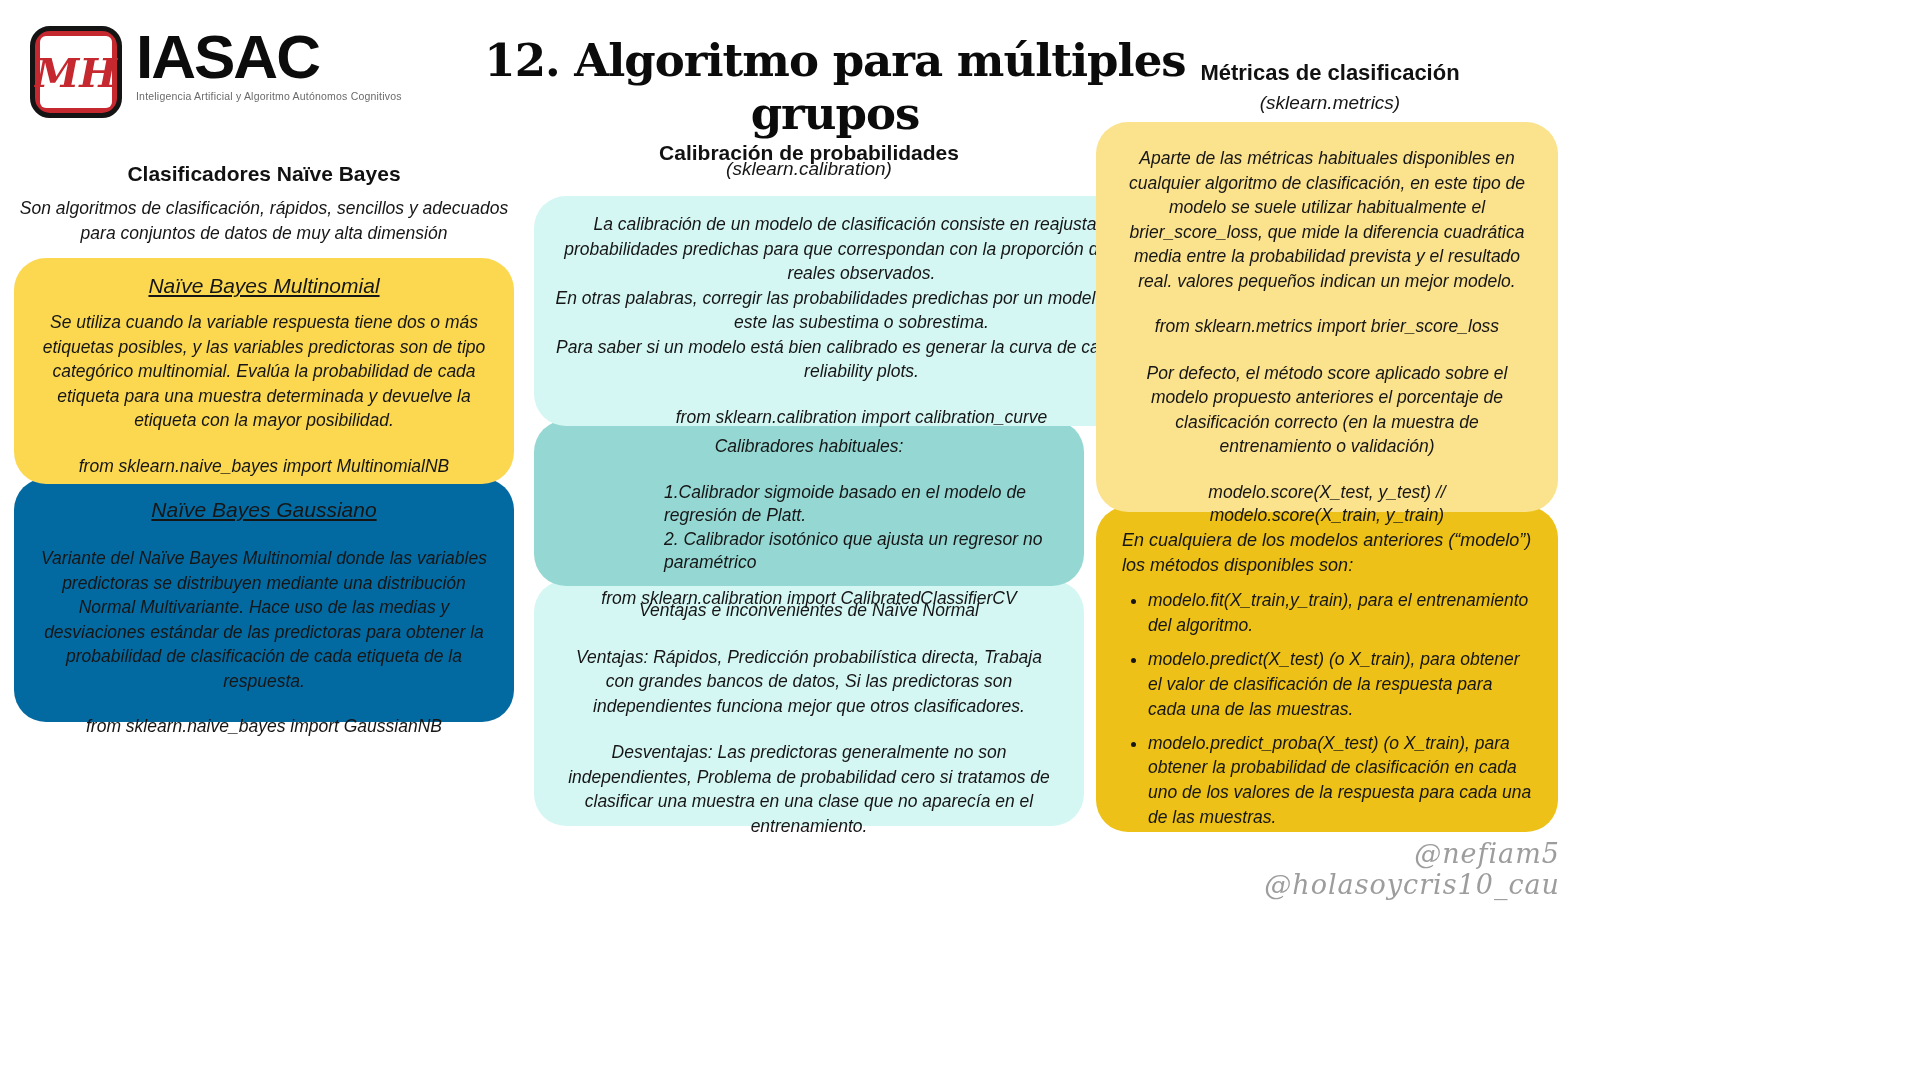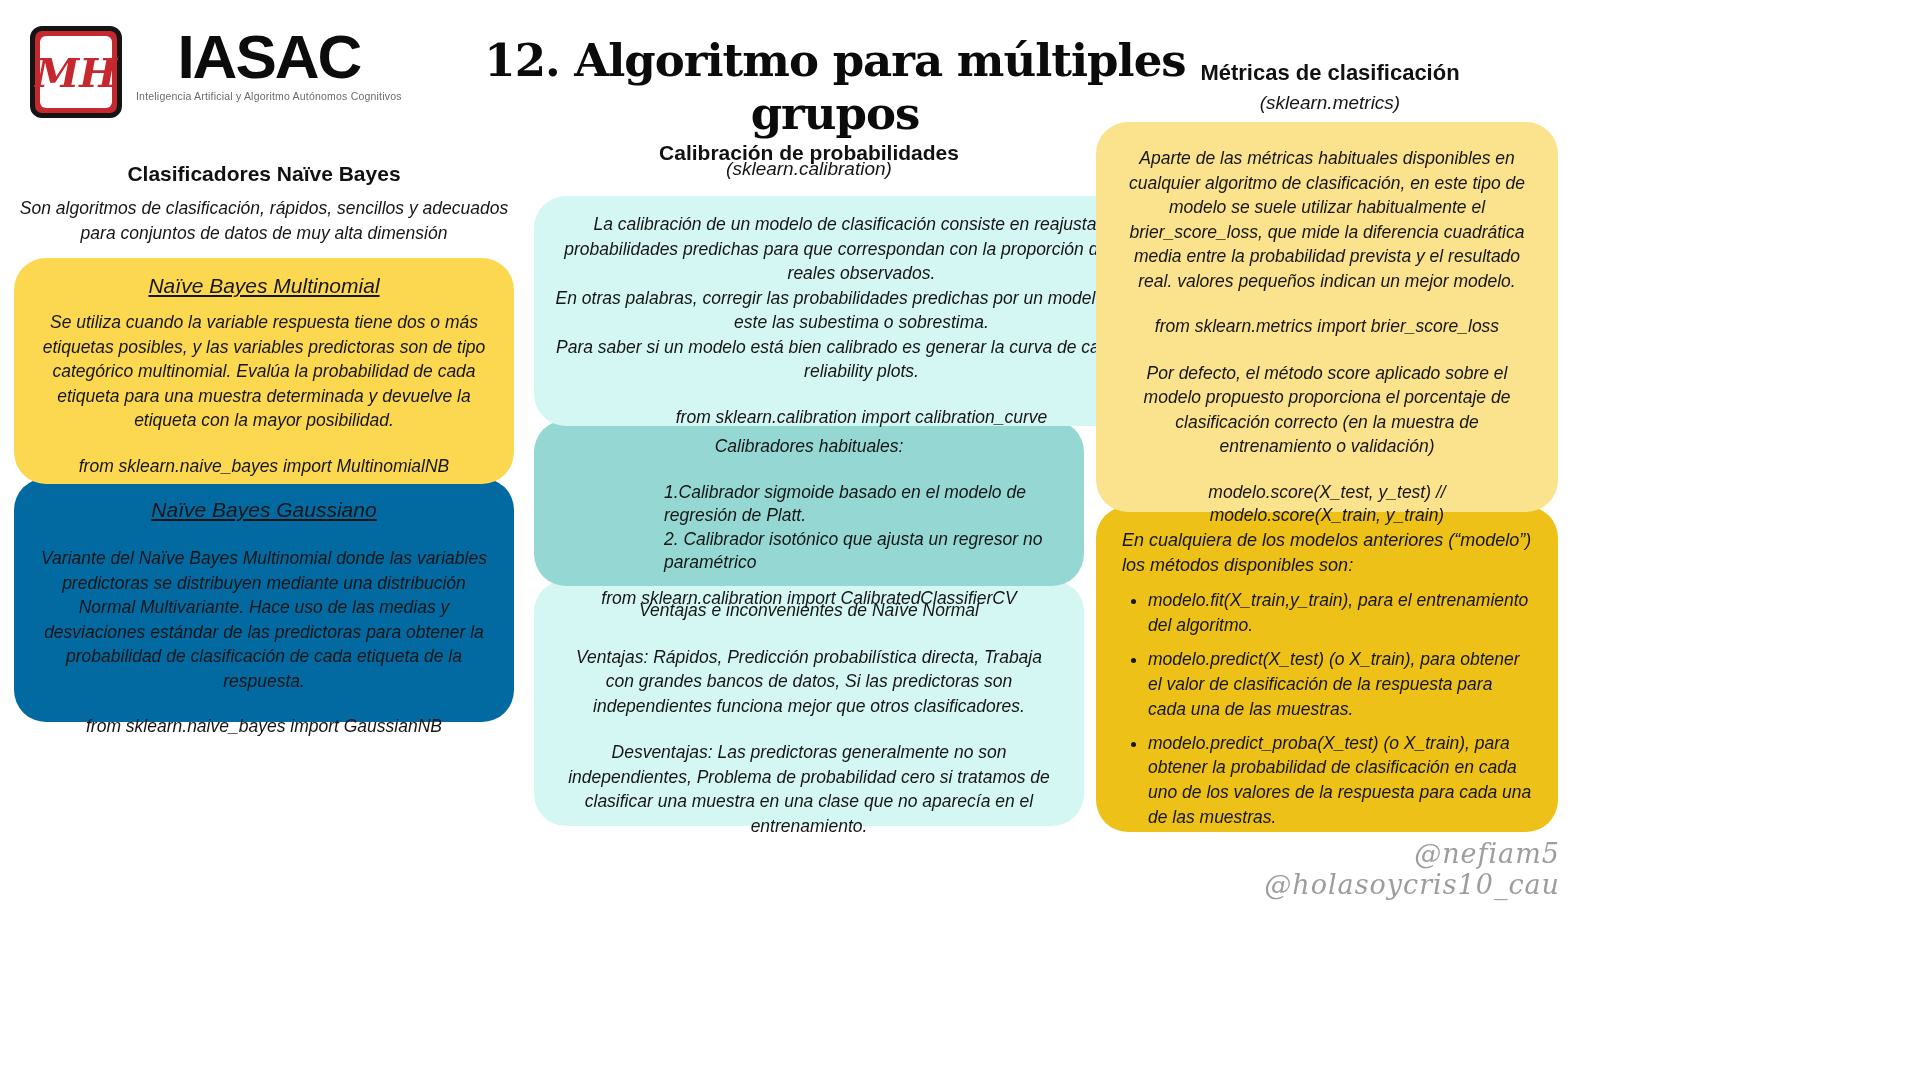--- a/index.html
+++ b/index.html
@@ -1,26 +1,26 @@
 <!DOCTYPE html>
 <html><head>
 <meta charset="utf-8">
 <style>
   html,body{margin:0;padding:0;background:#ffffff;}
   .canvas{position:relative;width:1920px;height:1080px;background:#ffffff;overflow:hidden;
           font-family:"Liberation Sans",sans-serif;color:#111;}
 
   
   .logo-block{position:absolute;left:30px;top:26px;display:flex;align-items:flex-start;}
-  .logo-icon{width:72px;height:72px;border:5px solid #141414;border-radius:12px;background:#c5282f;
+  .logo-icon{width:72px;height:72px;border:5px solid #141414;border-radius:20px;background:#c5282f;
              display:flex;align-items:center;justify-content:flex-start;padding:5px;box-sizing:content-box;}
   .logo-icon-inner{width:100%;height:100%;background:#ffffff;border-radius:6px;display:flex;
              align-items:center;justify-content:center;}
   .logo-mh{font-family:"DejaVu Serif",serif;font-style:italic;font-weight:bold;font-size:40px;color:#c5282f;}
-  .logo-text{margin-left:14px;text-align:center;}
+  .logo-text{margin-left:14px;}
   .logo-name{font-size:62px;font-weight:900;letter-spacing:-2px;line-height:0.95;color:#0c0c0c;margin-top:2px;}
   .logo-tagline{font-size:10.5px;color:#6a6a6a;margin-top:3px;letter-spacing:0.2px;}
 
   
   .main-title{position:absolute;left:420px;top:34px;width:830px;margin:0;text-align:center;
               font-family:"DejaVu Serif",serif;font-weight:bold;font-size:45px;letter-spacing:-1px;color:#0b0b0b;}
 
   
   .col-heading{position:absolute;text-align:center;font-weight:bold;color:#111;}
   .col-subheading{position:absolute;text-align:center;font-style:italic;color:#1c1c1c;}
@@ -136,21 +136,21 @@
   </section>
 
   <div class="col-heading right-heading">Métricas de clasificación</div>
   <div class="col-subheading right-subheading hand">(sklearn.metrics)</div>
 
   <section class="box box-metrics">
     <p class="body-text hand centered">Aparte de las métricas habituales disponibles en cualquier algoritmo de clasificación, en este tipo de modelo se suele utilizar habitualmente el brier_score_loss, que mide la diferencia cuadrática media entre la probabilidad prevista y el resultado real. valores pequeños indican un mejor modelo.</p>
     <div class="gap-md"></div>
     <p class="code-line hand">from sklearn.metrics import brier_score_loss</p>
     <div class="gap-md"></div>
-    <p class="body-text hand centered">Por defecto, el método score aplicado sobre el modelo propuesto proporciona el porcentaje de clasificación correcto (en la muestra de entrenamiento o validación)</p>
+    <p class="body-text hand centered">Por defecto, el método score aplicado sobre el modelo propuesto anteriores el porcentaje de clasificación correcto (en la muestra de entrenamiento o validación)</p>
     <div class="gap-md"></div>
     <p class="code-line hand">modelo.score(X_test, y_test) //</p>
     <p class="code-line hand">modelo.score(X_train, y_train)</p>
   </section>
 
   <section class="box box-methods">
     <p class="methods-intro hand">En cualquiera de los modelos anteriores (“modelo”) los métodos disponibles son:</p>
     <ul class="methods-list hand">
       <li>modelo.fit(X_train,y_train), para el entrenamiento del algoritmo.</li>
       <li>modelo.predict(X_test) (o X_train), para obtener el valor de clasificación de la respuesta para cada una de las muestras.</li>

